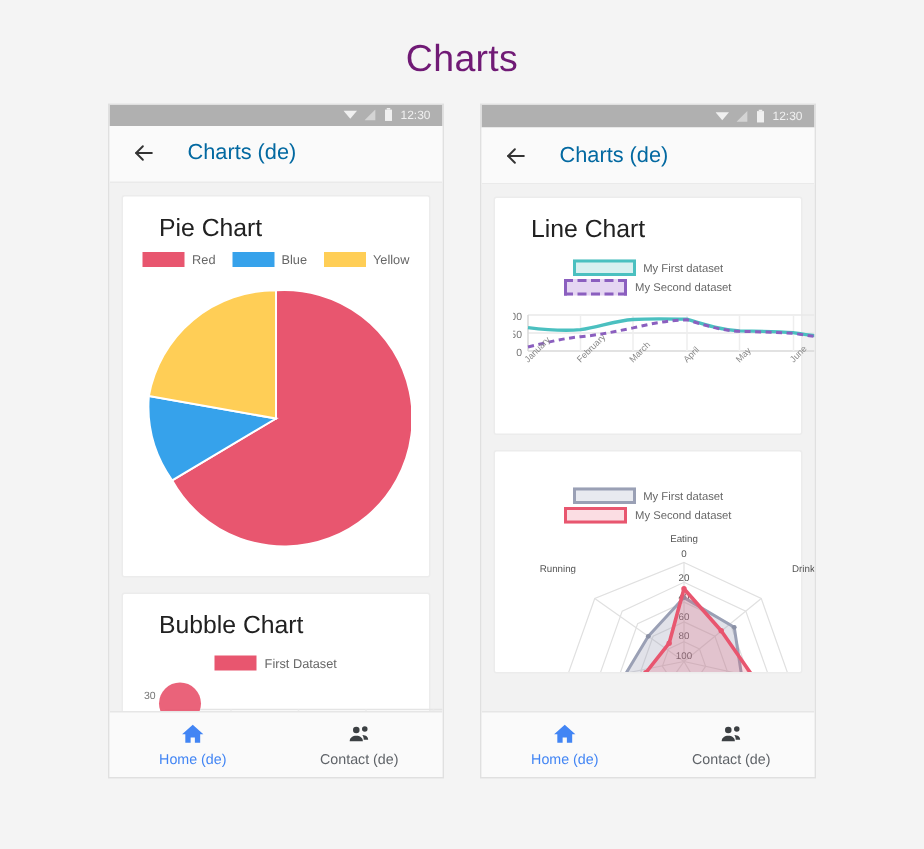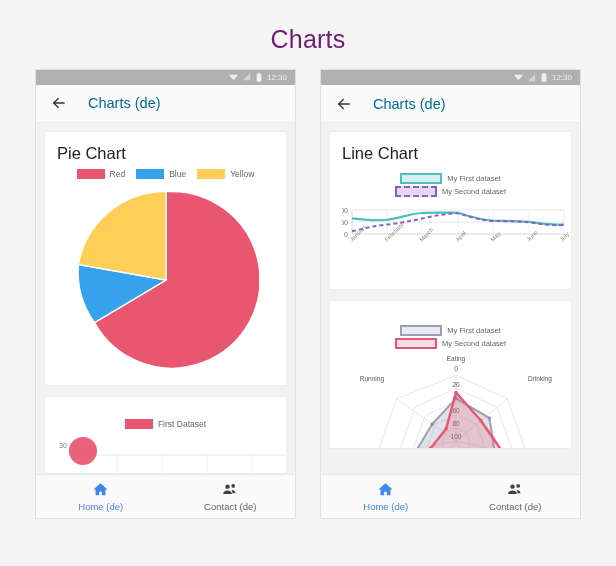--- a/index.html
+++ b/index.html
@@ -17,21 +17,21 @@
     padding-top: 25px;
     letter-spacing: .2px;
   }
   .phones {
     display: flex;
     justify-content: center;
     gap: 24px;
     margin-top: 15px;
   }
   .phone {
-    width: 261px;
+    width: 224px;
     height: 450px;
     background: #fafafa;
     border: 1px solid #e0e0e0;
     display: flex;
     flex-direction: column;
     position: relative;
     overflow: hidden;
   }
   
   .statusbar {
@@ -77,20 +77,21 @@
     border: 1px solid #ececec;
     border-radius: 2px;
     padding: 12px 12px 10px 12px;
     flex: 0 0 auto;
   }
   .card-title {
     font-size: 16.5px;
     color: #212121;
     font-weight: 400;
     margin-bottom: 6px;
+    margin-left: 12px;
   }
   
   .legend {
     display: flex;
     justify-content: center;
     align-items: center;
     gap: 11px;
     margin: 6px 0 4px 0;
     flex-wrap: wrap;
   }
@@ -185,20 +186,21 @@
             <path fill="#e8566f" stroke="#fff" stroke-width="1.5" d="M100,100 L100,5 A95,95 0 1,1 23.1,145.9 Z"></path>
 
             <path fill="#36a2eb" stroke="#fff" stroke-width="1.5" d="M100,100 L23.1,145.9 A95,95 0 0,1 5.8,83.3 Z"></path>
 
             <path fill="#ffce56" stroke="#fff" stroke-width="1.5" d="M100,100 L5.8,83.3 A95,95 0 0,1 100,5 Z"></path>
           </svg>
         </div>
       </div>
 
       <div class="card" style="padding-bottom:0;">
+        <div class="card-title">Bubble Chart</div>
 
         <div class="legend" style="margin-top:10px;">
           <div class="legend-item">
             <span class="legend-swatch" style="background:#e8566f"></span>
             <span class="legend-label">First Dataset</span>
           </div>
         </div>
 
         <div>
           <svg width="228" height="40" viewBox="0 0 228 40">

